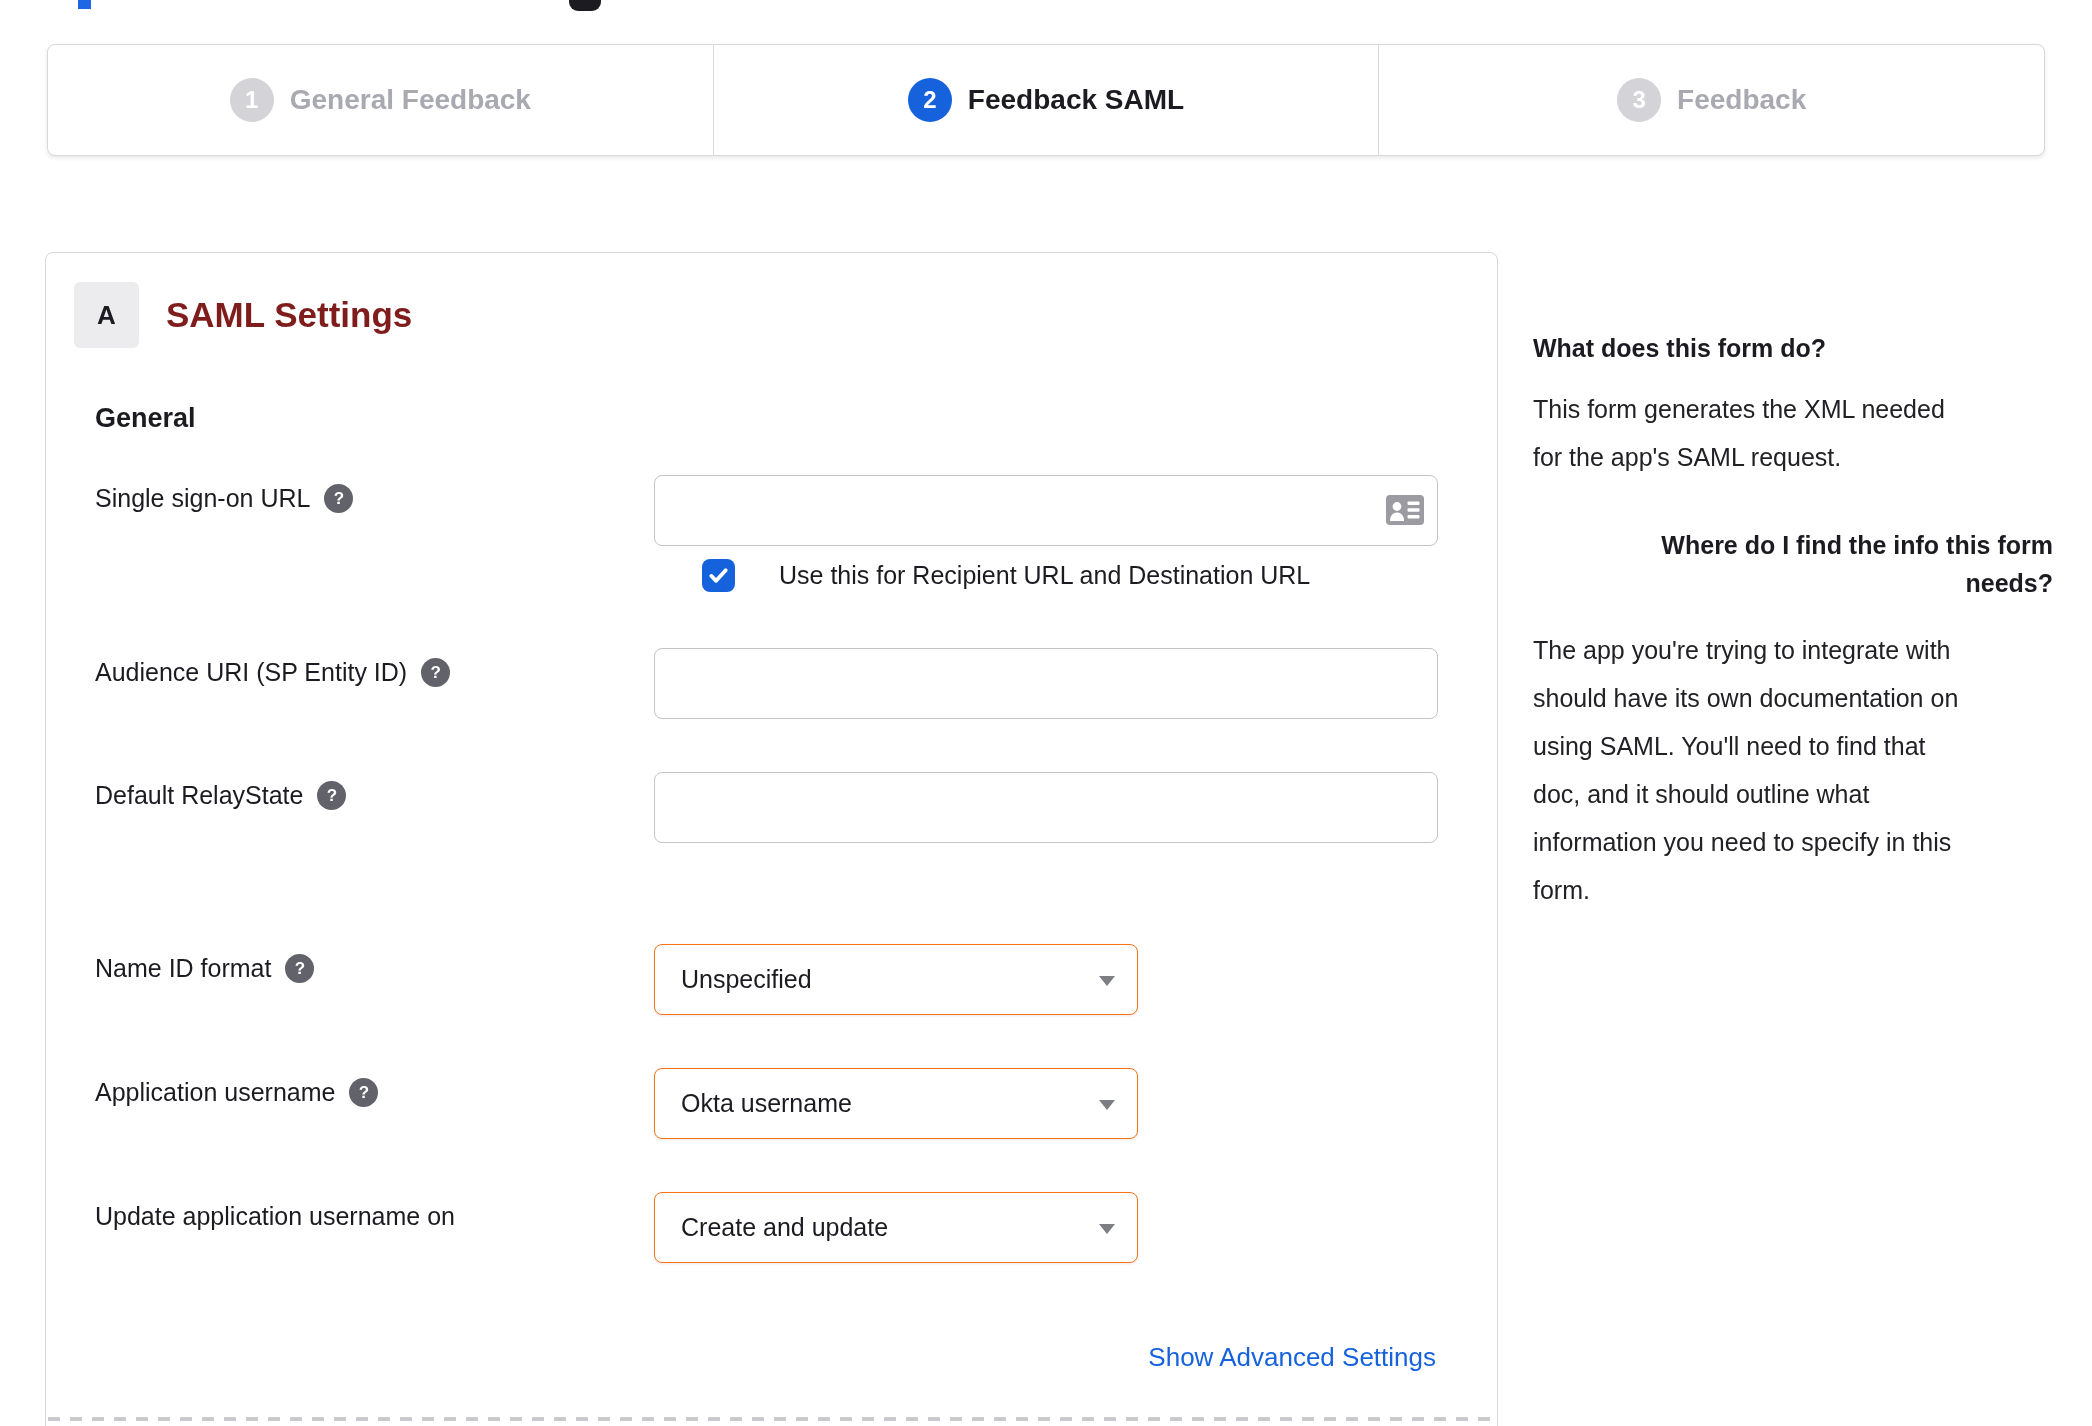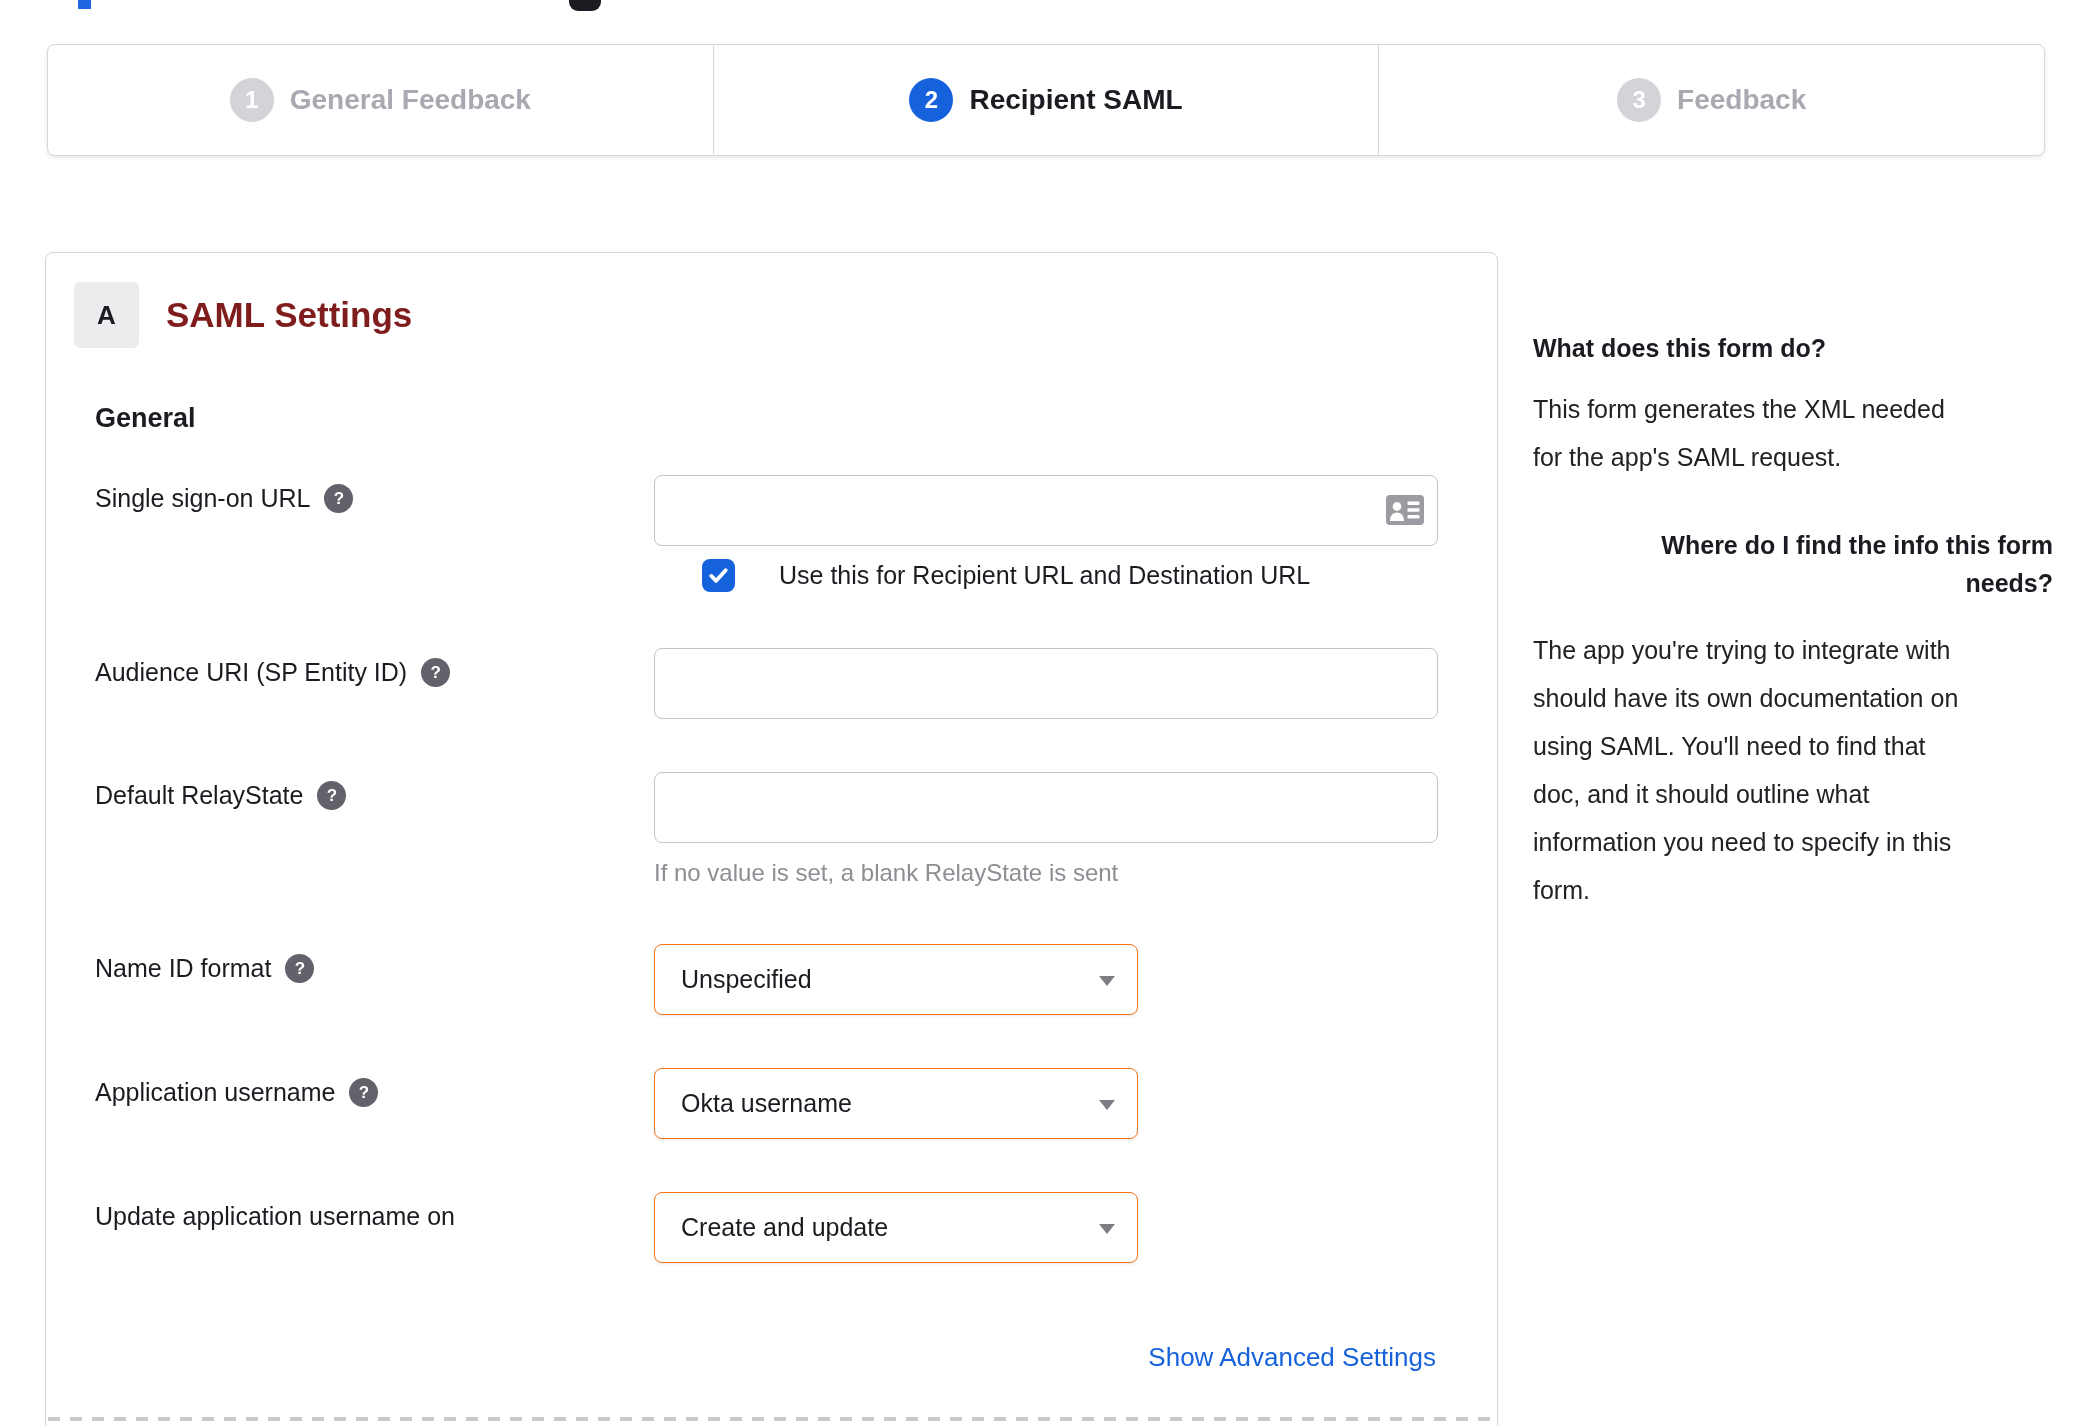--- a/index.html
+++ b/index.html
@@ -106,21 +106,21 @@
   <div class="frag-blue"></div>
   <div class="frag-dark"></div>
 
   <div class="stepper">
     <div class="step inactive divider">
       <div class="step-circle">1</div>
       <div class="step-label">General Feedback</div>
     </div>
     <div class="step active divider">
       <div class="step-circle">2</div>
-      <div class="step-label">Recipient SAML</div>
+      <div class="step-label">Feedback SAML</div>
     </div>
     <div class="step inactive">
       <div class="step-circle">3</div>
       <div class="step-label">Feedback</div>
     </div>
   </div>
 
   <div class="panel">
 
     <div class="panel-header">
@@ -162,21 +162,20 @@
       <input class="text-input" type="text" value="" style="">
     </div>
 
     <div class="field-label" style="top: 528px;">
       <span>Default RelayState</span>
       <span class="help-icon">?</span>
     </div>
     <div class="text-input-wrap" style="top: 519px;">
       <input class="text-input" type="text" value="" style="">
     </div>
-    <div class="hint" style="top: 606px;">If no value is set, a blank RelayState is sent</div>
 
     <div class="field-label" style="top: 701px;">
       <span>Name ID format</span>
       <span class="help-icon">?</span>
     </div>
     <div class="select" style="top: 691px;">
       <span>Unspecified</span>
       <span class="caret"></span>
     </div>
 

